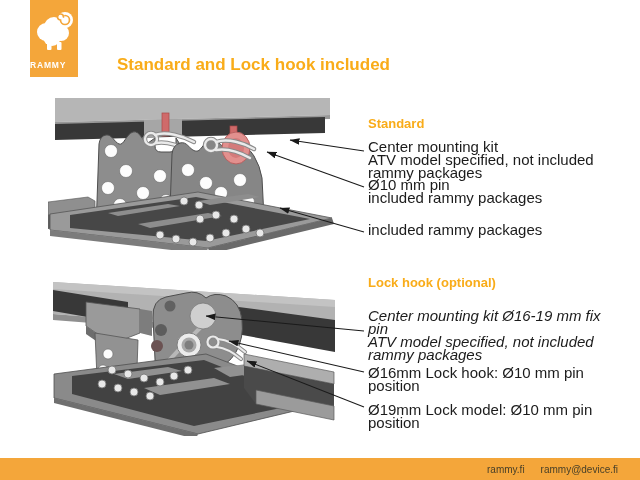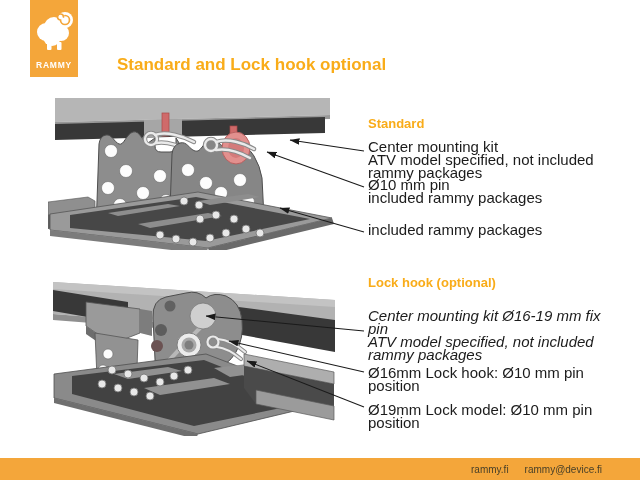--- a/index.html
+++ b/index.html
@@ -3,39 +3,39 @@
 <meta charset="utf-8">
 <style>
   html,body{margin:0;padding:0;background:#fff;}
   .page{
     position:relative;width:640px;height:480px;background:#ffffff;overflow:hidden;
     font-family:"Liberation Sans", sans-serif;
   }
   
   .logo{position:absolute;left:30px;top:0;width:48px;height:77px;background:#F4A63A;}
   .logo svg{position:absolute;left:3px;top:6px;}
-  .logo-text{position:absolute;left:0;bottom:7px;width:100%;text-align:center;
+  .logo-text{position:absolute;left:0;bottom:7px;width:100%;text-align:left;
     color:#ffffff;font-size:8.5px;font-weight:bold;letter-spacing:0.8px;}
   
   .title{position:absolute;left:117px;top:55px;margin:0;font-size:17px;font-weight:bold;color:#F9AC19;}
   .sec-heading{position:absolute;left:368px;font-size:13px;font-weight:bold;color:#F9AC19;}
   .h-std{top:116px;}
   .h-lock{top:275px;}
   
   .ann{position:absolute;left:368px;width:250px;font-size:15px;line-height:13px;color:#1B1B1B;}
   .a0{top:140px;}.a1{top:178px;}.a2{top:223px;}
   .b0{top:309px;font-style:italic;}.b1{top:366px;}.b2{top:403px;}
   
   .diagram{position:absolute;}
   .diag-top{left:48px;top:98px;}
   .diag-bottom{left:48px;top:278px;}
   
   .footer{position:absolute;left:0;top:458px;width:640px;height:22px;background:#F4A63A;
     box-sizing:border-box;display:flex;align-items:center;justify-content:flex-end;
-    gap:16px;padding-right:38px;font-size:10px;color:#473F28;}
+    gap:16px;padding-right:22px;font-size:10px;color:#473F28;}
 </style>
 </head>
 <body>
 
 <div class="page">
 
   <div class="logo">
     <svg width="42" height="48" viewBox="0 0 42 48">
       <g fill="#ffffff">
         <circle cx="13" cy="26" r="9"></circle>
@@ -45,21 +45,21 @@
         <rect x="14" y="36" width="4.5" height="8" rx="1"></rect>
         <rect x="24" y="36" width="4.5" height="8" rx="1"></rect>
         <path d="M24,14 L33,20 L25,24 Z"></path>
         <circle cx="32" cy="14" r="8"></circle>
       </g>
       <path d="M32,14 m0,-4.5 a4.5,4.5 0 1,1 -4.5,4.5 a3,3 0 1,1 3,-3" fill="none" stroke="#F4A63A" stroke-width="1.7" stroke-linecap="round"></path>
     </svg>
     <div class="logo-text">RAMMY</div>
   </div>
 
-  <h1 class="title">Standard and Lock hook optional</h1>
+  <h1 class="title">Standard and Lock hook included</h1>
 
   <svg class="diagram diag-top" width="322" height="152" viewBox="0 0 322 152">
     <defs>
       <marker id="ah1" markerWidth="9" markerHeight="7" refX="8.6" refY="3" orient="auto">
         <path d="M0,0 L9,3 L0,6 Z" fill="#1a1a1a"></path>
       </marker>
     </defs>
 
     <polygon points="7,0 282,0 282,17 7,24" fill="#b6b6b6"></polygon>
     <polygon points="7,24 282,17 282,21 7,28" fill="#989898"></polygon>

